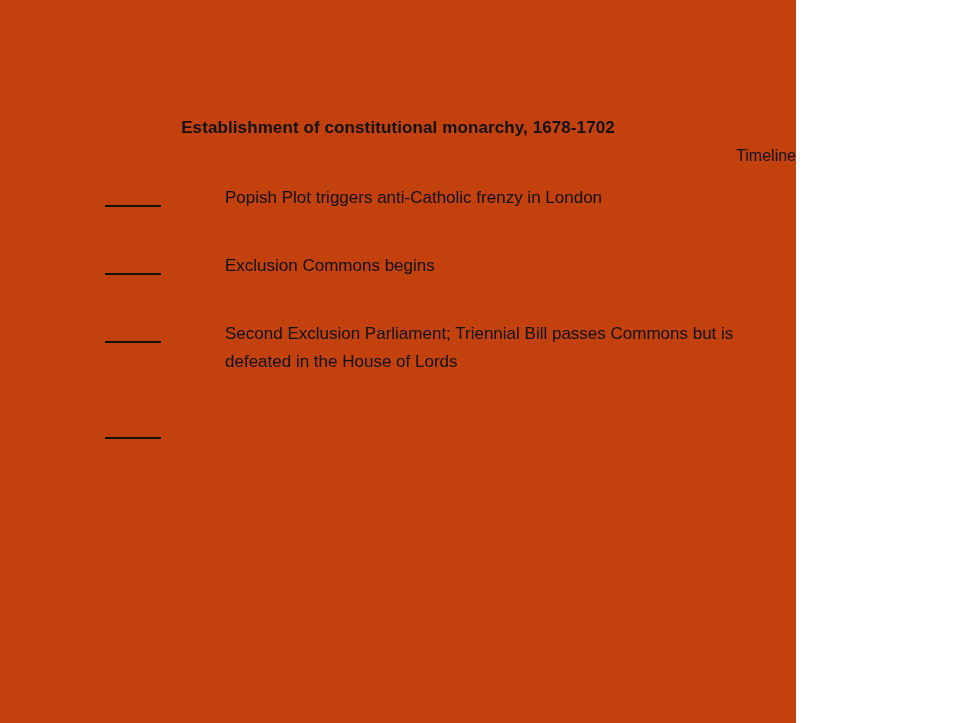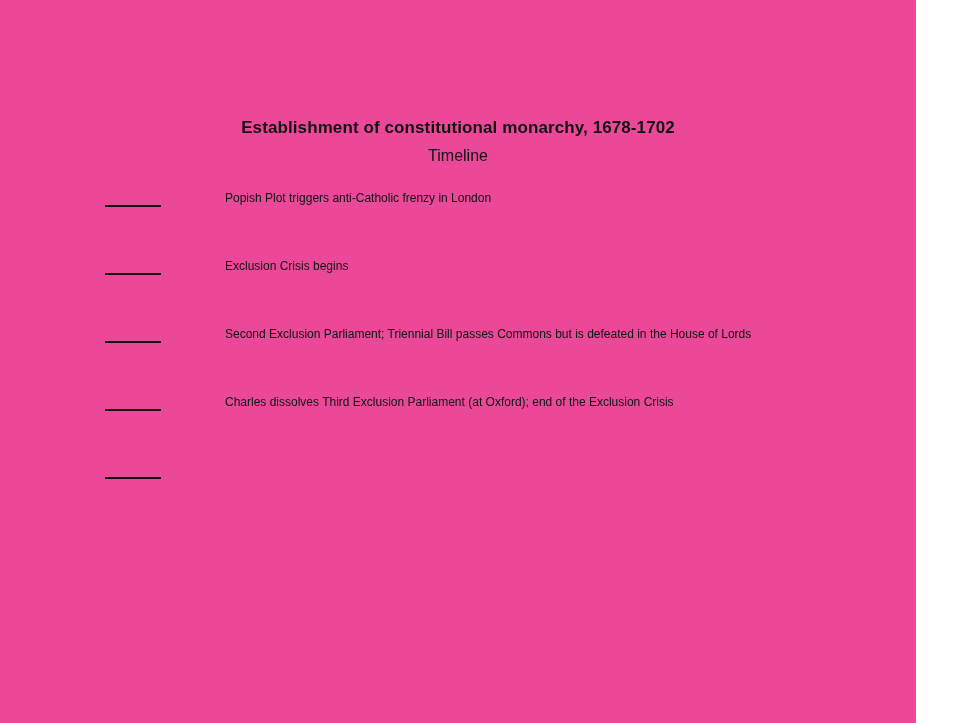--- a/index.html
+++ b/index.html
@@ -8,36 +8,36 @@
     background: #ffffff;
   }
   body {
     width: 964px;
     height: 723px;
     overflow: hidden;
     font-family: "Liberation Sans", sans-serif;
     color: #111111;
   }
   .page {
-    width: 916px;
+    width: 796px;
     height: 723px;
     box-sizing: border-box;
     padding-top: 114px;
-    background: #ec4899;
+    background: #c2410c;
   }
   .doc-title {
     text-align: center;
     font-size: 17px;
     font-weight: 700;
     line-height: 28px;
     letter-spacing: 0.1px;
     margin: 0;
   }
   .doc-subtitle {
-    text-align: center;
+    text-align: right;
     font-size: 16px;
     font-weight: 400;
     line-height: 28px;
     margin: 0 0 14px 0;
   }
   .timeline {
     padding-left: 105px;
   }
   .row {
     display: flex;
@@ -47,21 +47,21 @@
   .blank {
     flex: 0 0 auto;
     width: 56px;
     height: 21px;
     border-bottom: 2px solid #111111;
     margin-right: 64px;
   }
   .event {
     margin: 0;
     max-width: 640px;
-    font-size: 12px;
+    font-size: 17px;
     line-height: 28px;
     font-weight: 400;
   }
   .event em {
     font-style: italic;
   }
 </style>
 </head>
 <body>
 
@@ -72,33 +72,29 @@
 
   <div class="timeline">
 
     <div class="row">
       <span class="blank"></span>
       <p class="event">Popish Plot triggers anti-Catholic frenzy in London</p>
     </div>
 
     <div class="row">
       <span class="blank"></span>
-      <p class="event">Exclusion Crisis begins</p>
+      <p class="event">Exclusion Commons begins</p>
     </div>
 
 
     <div class="row">
       <span class="blank"></span>
       <p class="event">Second Exclusion Parliament; Triennial Bill passes Commons but is defeated in the House of Lords</p>
     </div>
 
-    <div class="row">
-      <span class="blank"></span>
-      <p class="event">Charles dissolves Third Exclusion Parliament (at Oxford); end of the Exclusion Crisis</p>
-    </div>
 
 
     <div class="row">
       <span class="blank"></span>
     </div>
 
   </div>
 </div>
 
 </body></html>

